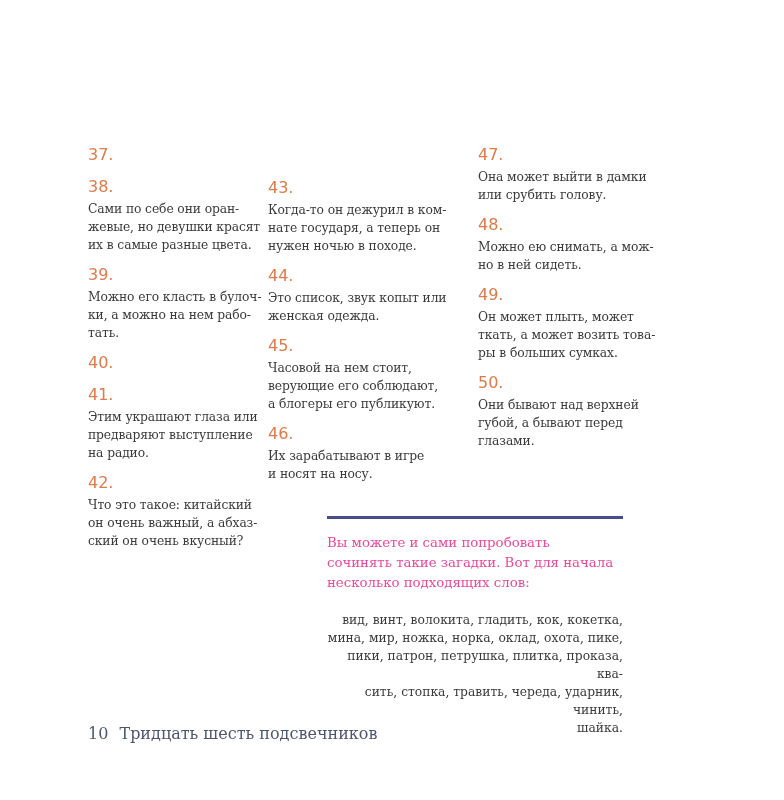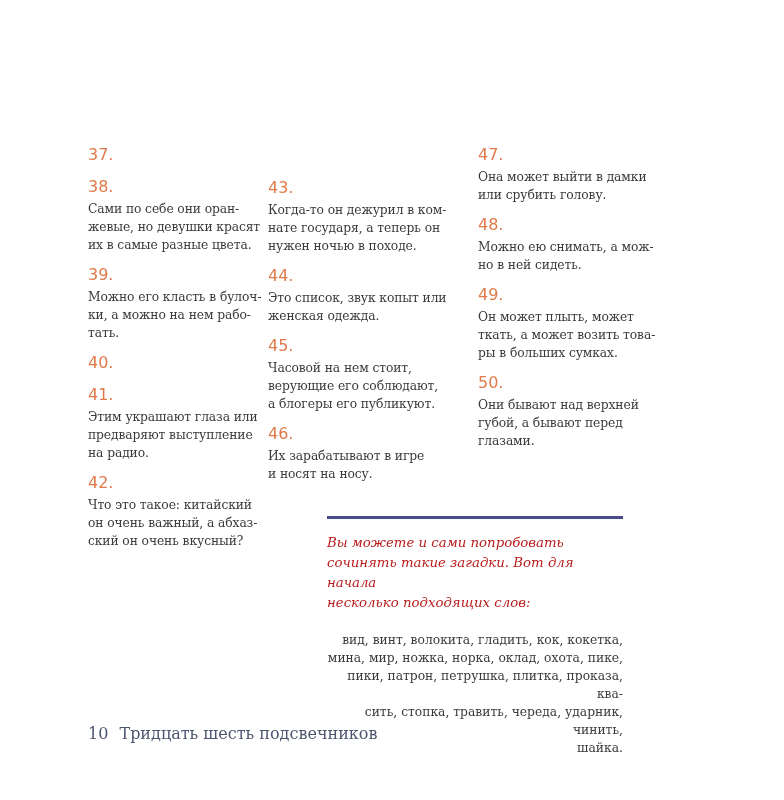--- a/index.html
+++ b/index.html
@@ -7,21 +7,21 @@
          font-family:"DejaVu Serif", serif; color:#3a3a3a; }
   .col { position:absolute; top:144px; width:185px; }
   .col1 { left:88px; }
   .col2 { left:268px;margin-top:33px; }
   .col3 { left:478px; }
   .riddle { margin-bottom:10px; }
   .num { font-family:"DejaVu Sans", sans-serif; color:#e07a4a; font-size:16px; line-height:22px; margin-bottom:2px; }
   .text { font-size:12.3px; line-height:18px; color:#3a3a3a; white-space:pre-line; letter-spacing:-0.1px; }
   .box { position:absolute; left:327px; top:516px; width:296px; }
   .rule { height:3px; background:#4a4d8c; margin-bottom:14px; }
-  .intro { font-size:13.3px; line-height:20px; color:#b91c1c; white-space:pre-line; margin-bottom:18px;font-style:italic; }
+  .intro { font-size:13.3px; line-height:20px; color:#ec4899; white-space:pre-line; margin-bottom:18px; }
   .words { font-size:12.3px; line-height:18px; color:#3a3a3a; white-space:pre-line;text-align:right; }
   .footer { position:absolute; left:88px; top:724px; font-size:16px; color:#4d5670; }
   .footer .pg { margin-right:6px; }
 </style>
 </head>
 <body>
 
 <div class="col col1">
   <div class="riddle">
     <div class="num">37.</div>

